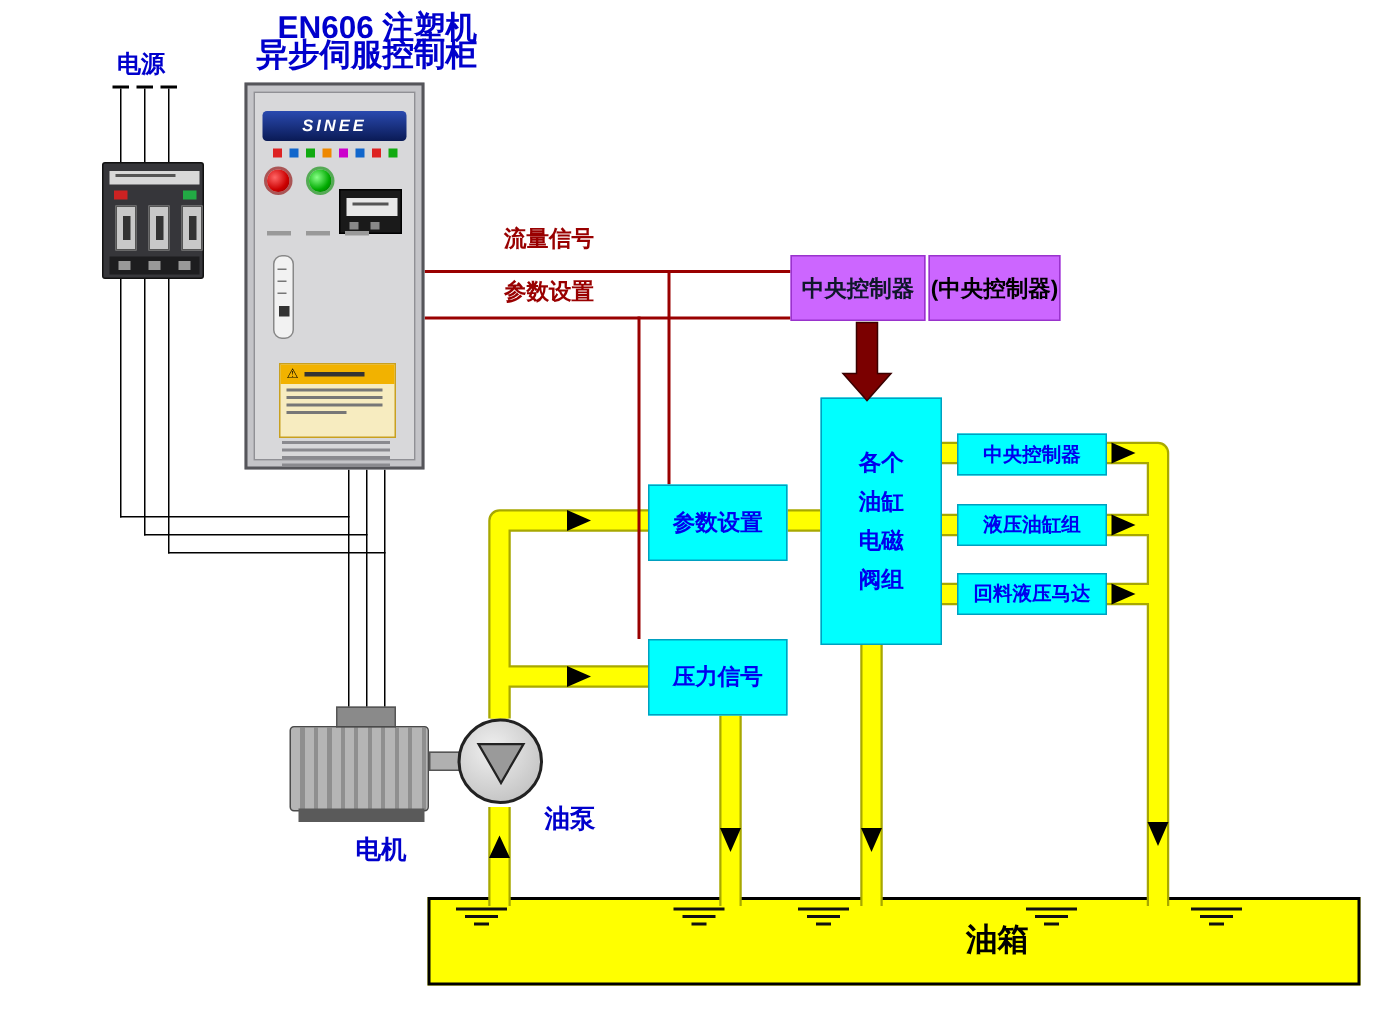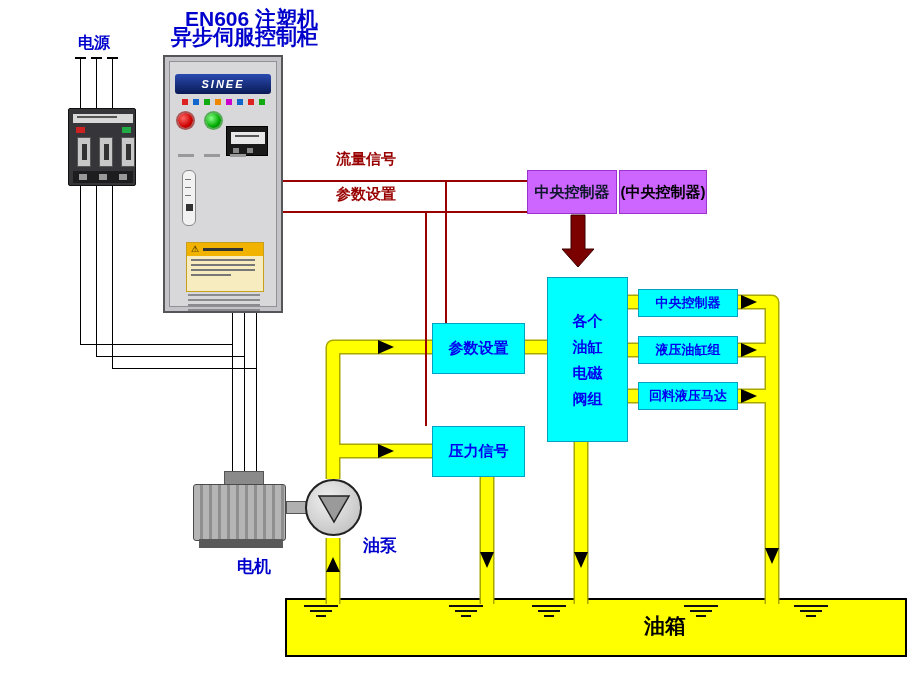--- a/index.html
+++ b/index.html
@@ -202,21 +202,21 @@
 <div class="violet-box" style="left:619px; top:170px; width:88px; height:44px;">
   <span style="color:#000;">(中央控制器)</span>
 </div>
 
 <div class="cyan-box" style="left:432px; top:323px; width:93px; height:51px; font-size:15px;">
   <span>参数设置</span>
 </div>
 <div class="cyan-box" style="left:432px; top:426px; width:93px; height:51px; font-size:15px;">
   <span>压力信号</span>
 </div>
-<div class="cyan-box" style="left:547px; top:265px; width:81px; height:165px; font-size:15px; flex-direction:column; line-height:26px;margin-top:12px;">
+<div class="cyan-box" style="left:547px; top:265px; width:81px; height:165px; font-size:15px; flex-direction:column; line-height:26px;">
   <span>各个</span>
   <span>油缸</span>
   <span>电磁</span>
   <span>阀组</span>
 </div>
 <div class="cyan-box" style="left:638px; top:289px; width:100px; height:28px; font-size:13px;">
   <span>中央控制器</span>
 </div>
 <div class="cyan-box" style="left:638px; top:336px; width:100px; height:28px; font-size:13px;">
   <span>液压油缸组</span>

